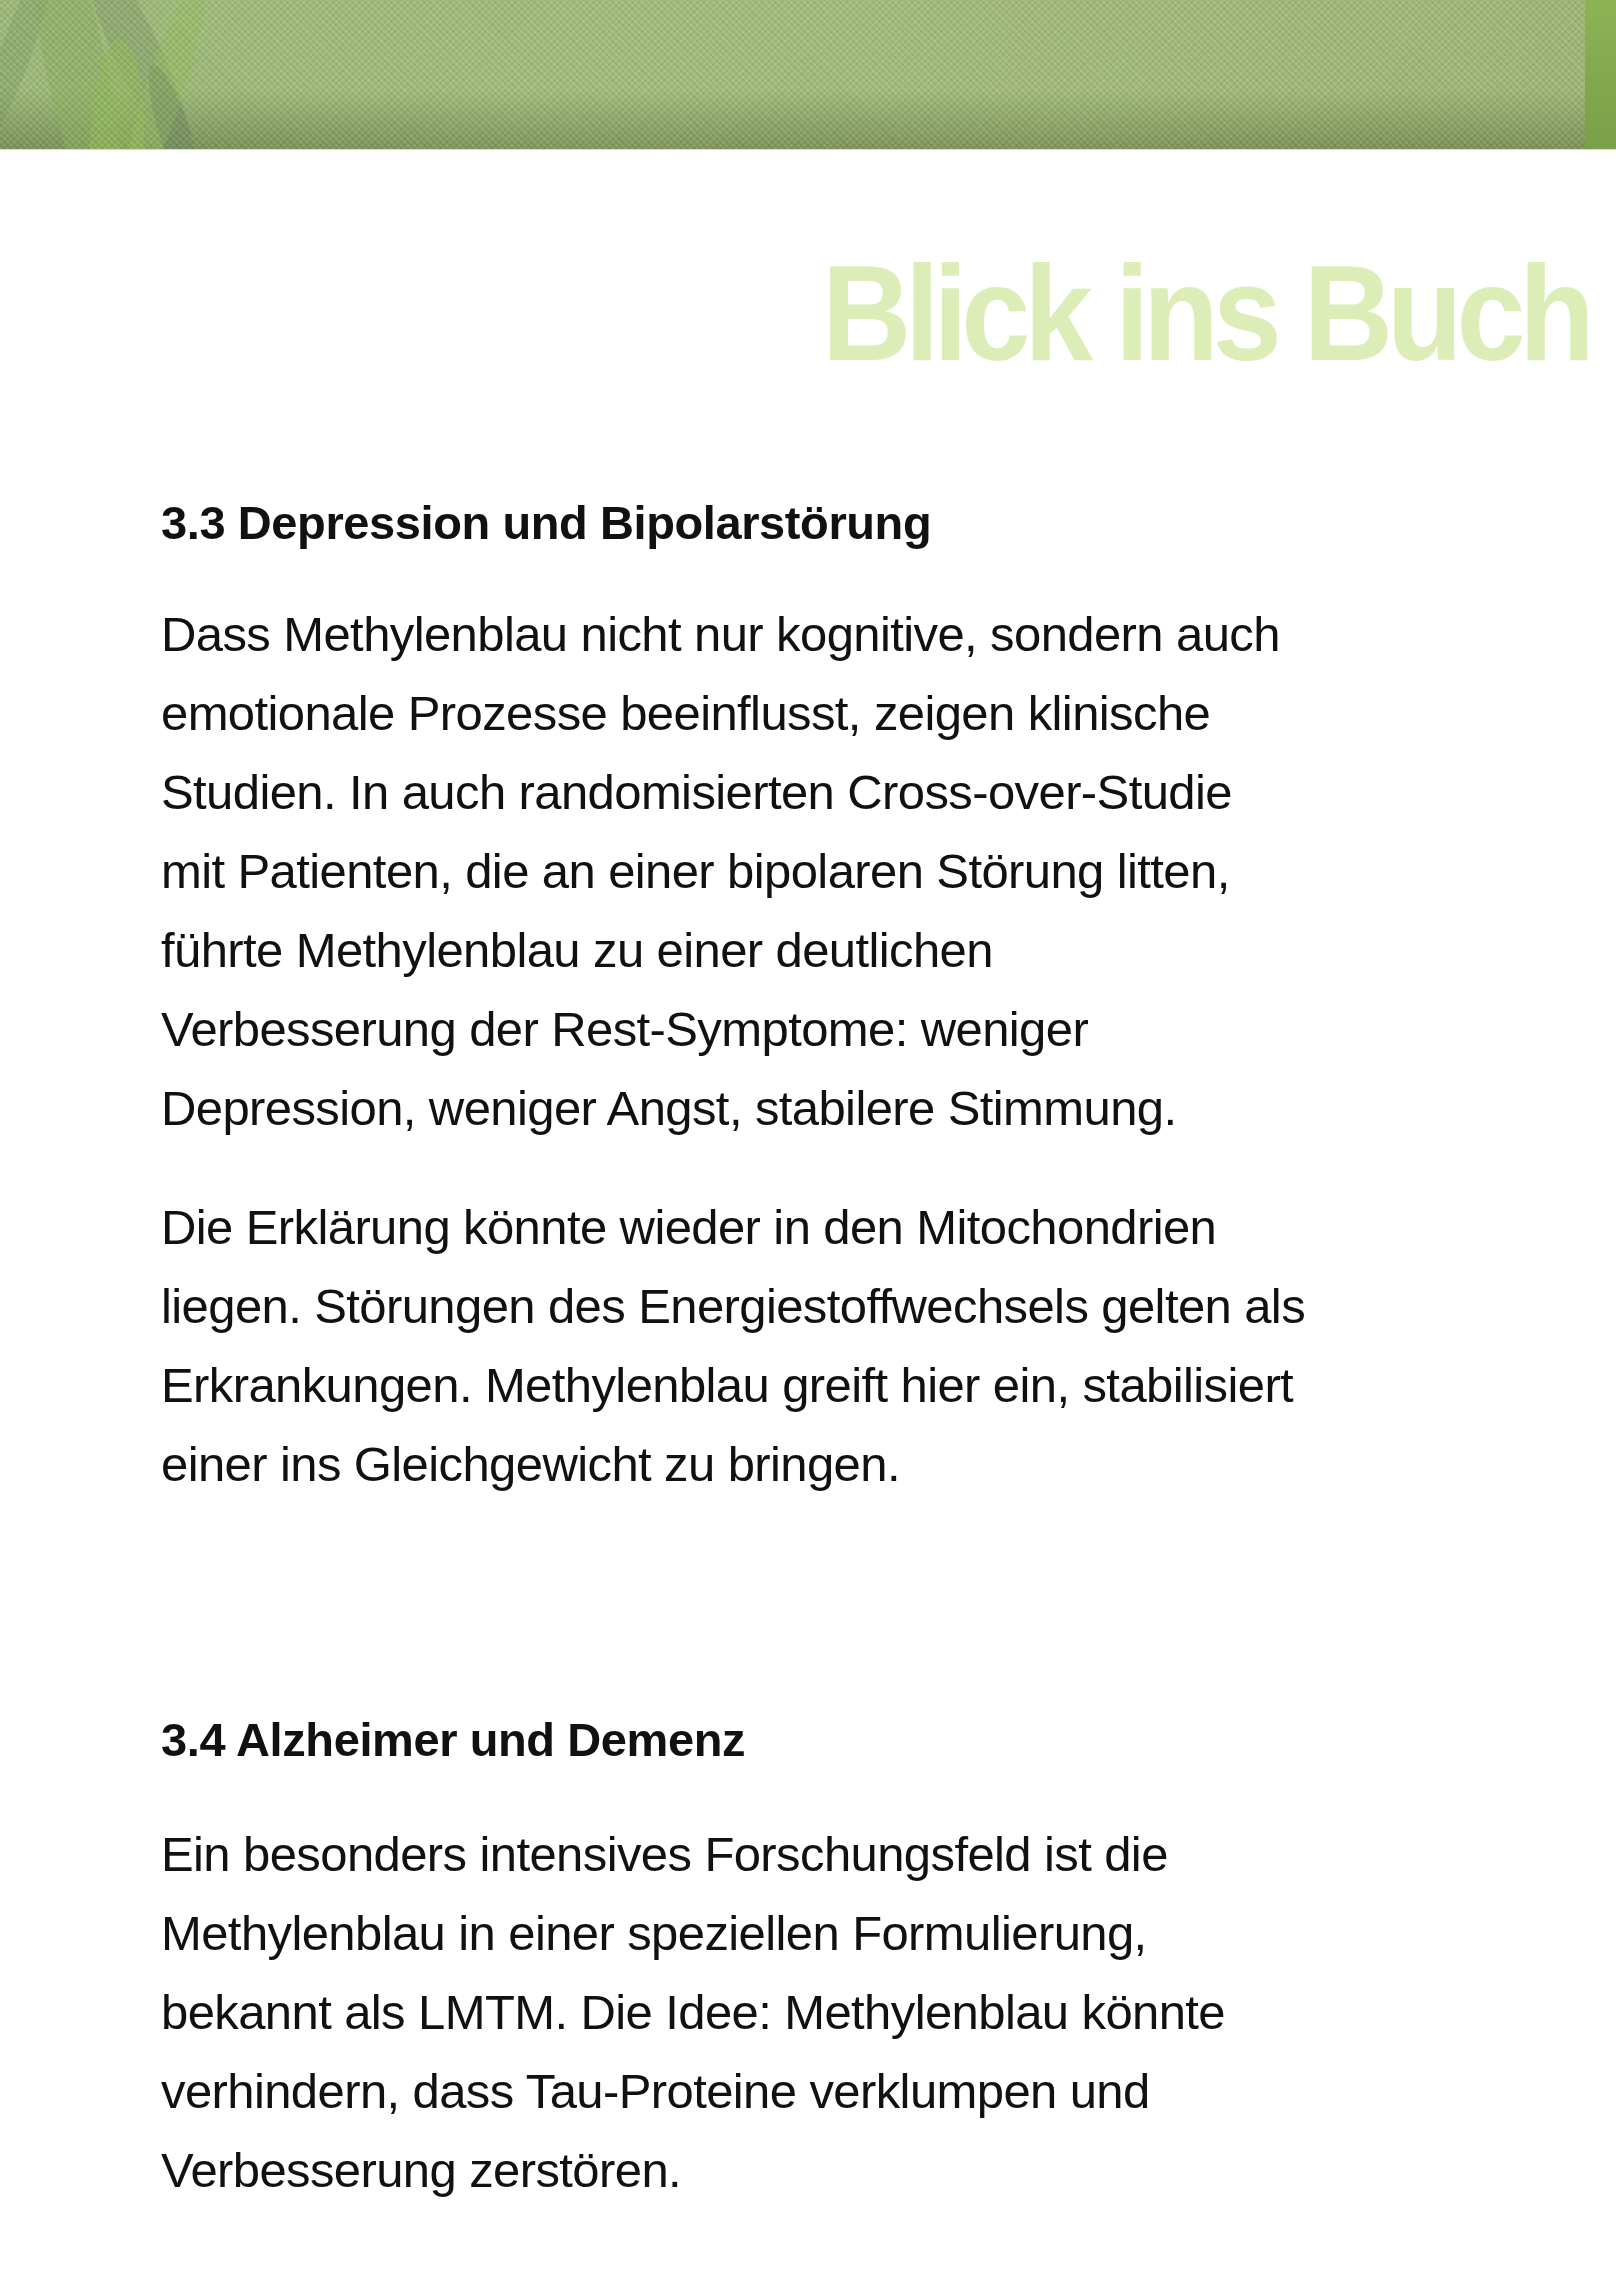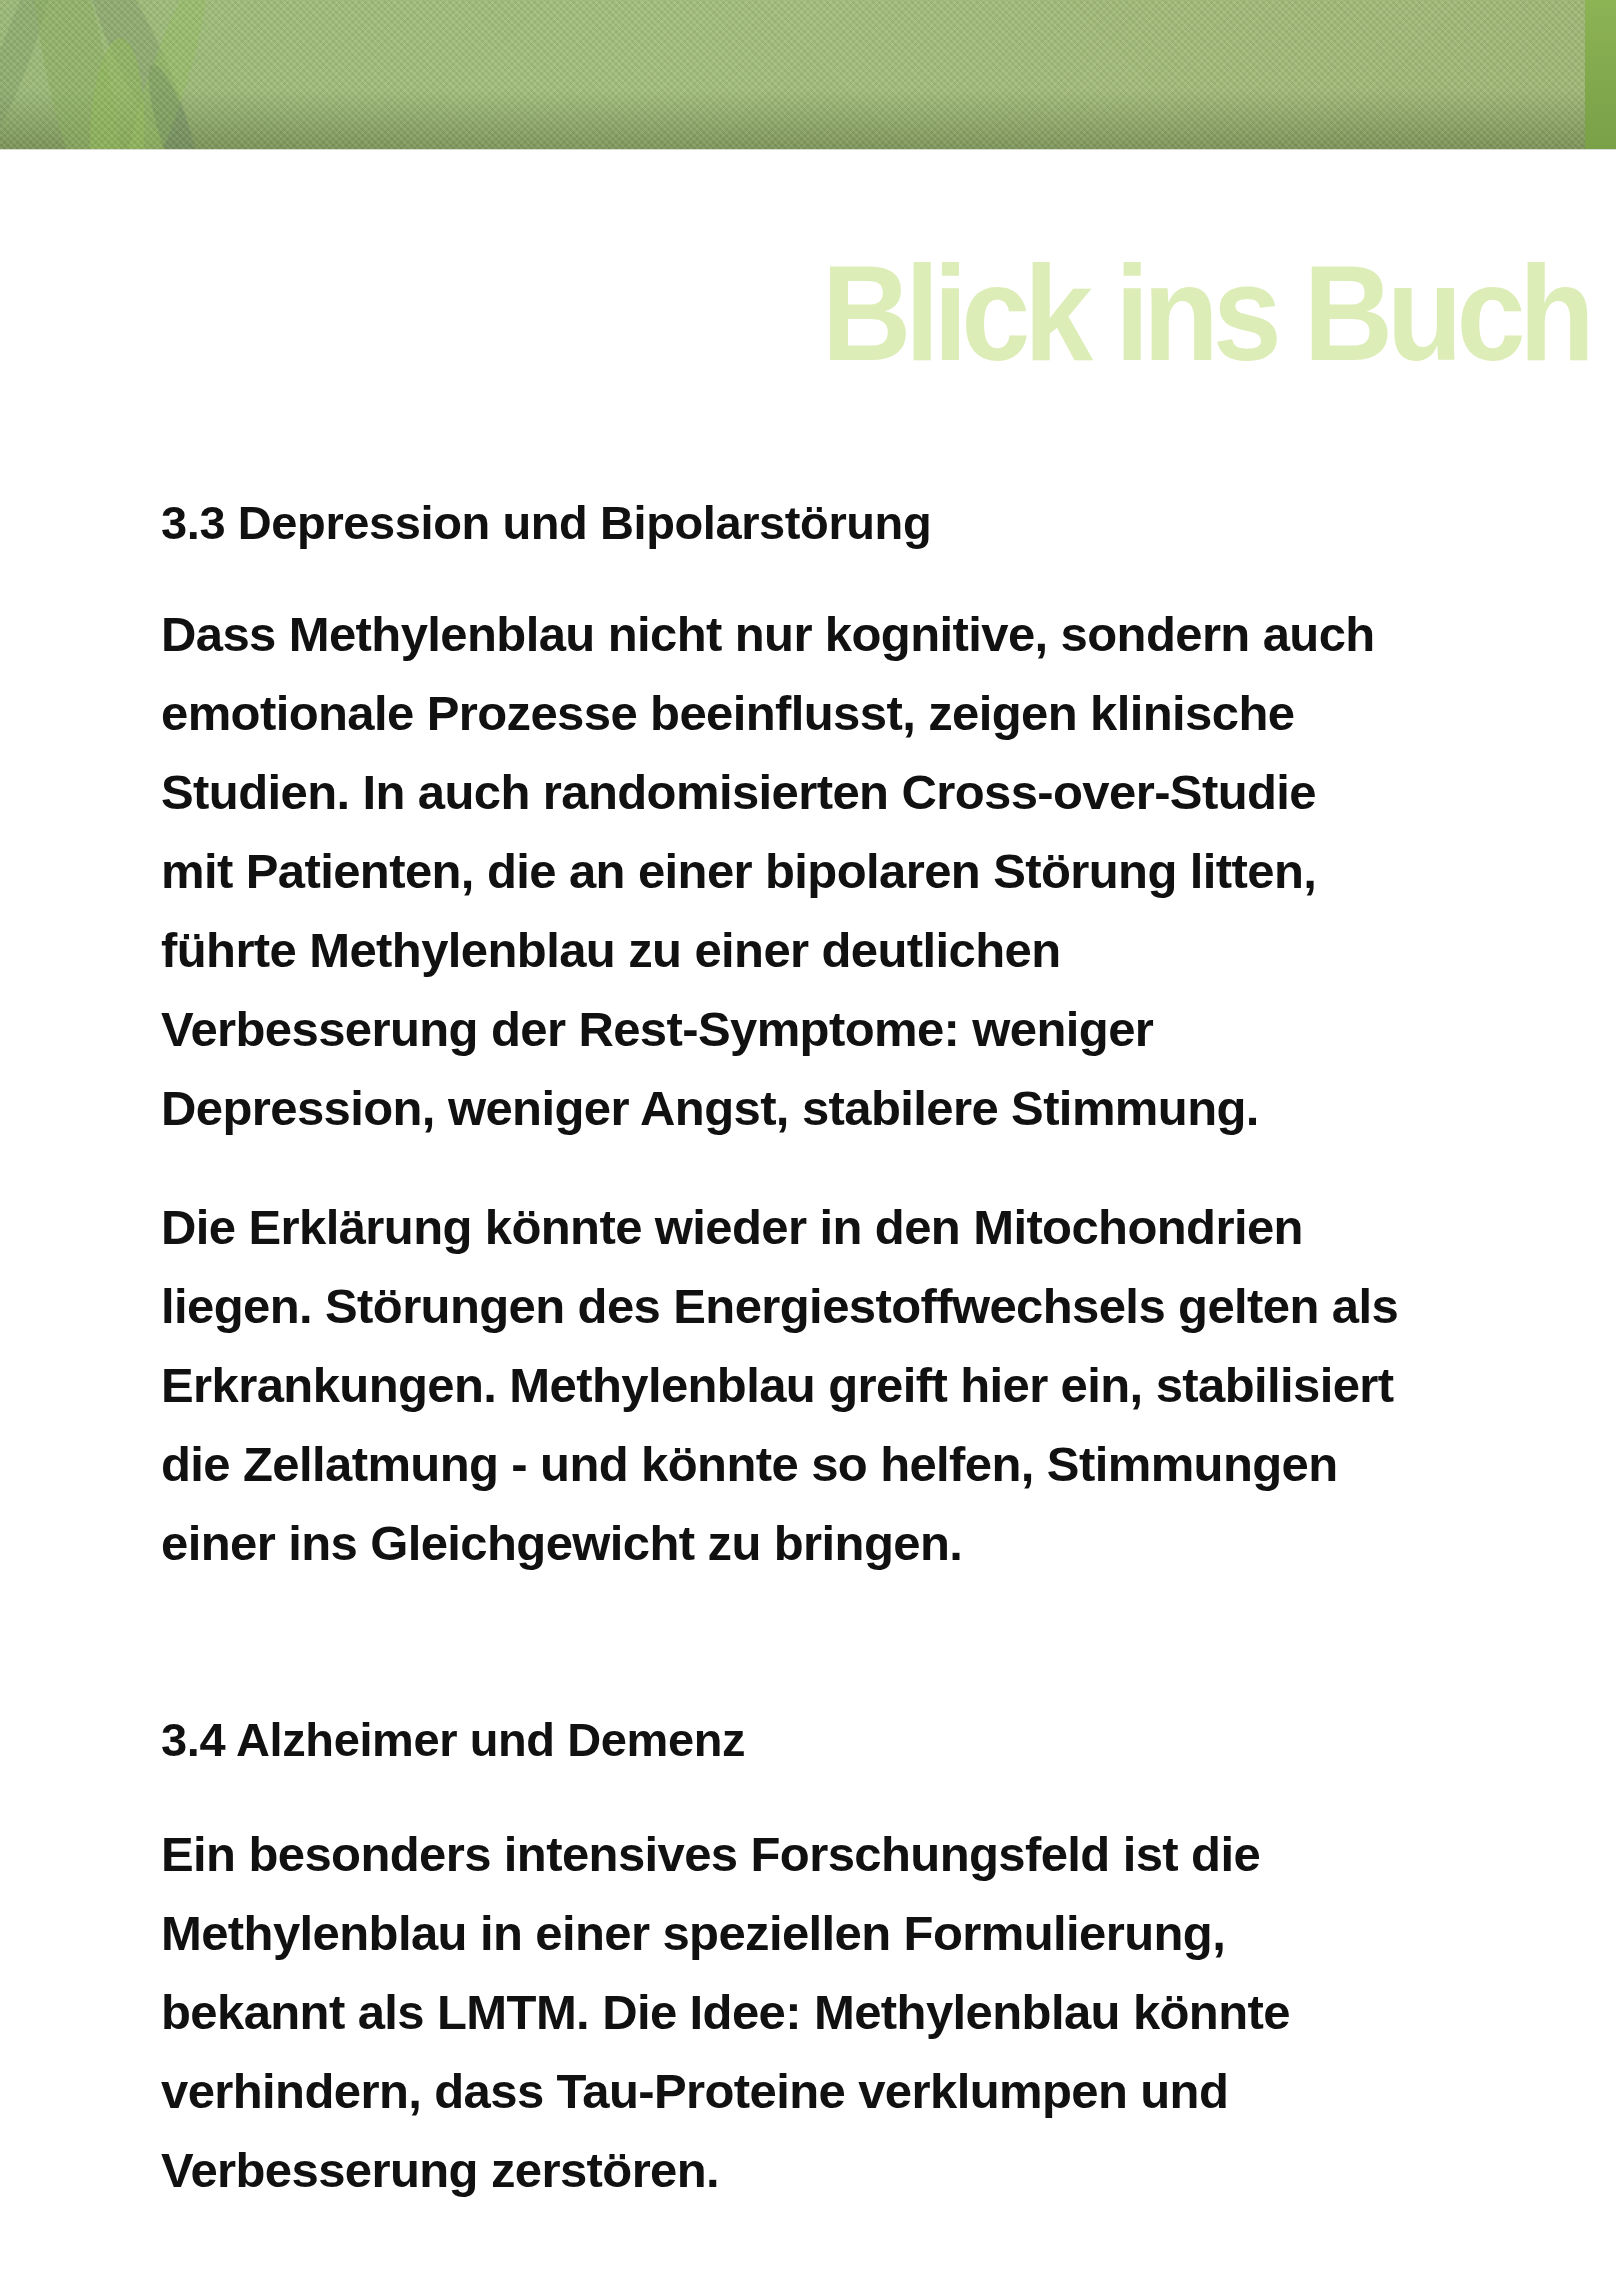--- a/index.html
+++ b/index.html
@@ -77,21 +77,21 @@
       font-weight: 700;
       font-size: 47px;
       line-height: 1;
       color: #111111;
       letter-spacing: -0.4px;
     }
     .para {
       position: absolute;
       left: 0;
       margin: 0;
-      font-weight: 700;
+      font-weight: 400;
       font-size: 49px;
       line-height: 79px;
       color: #111111;
       letter-spacing: -0.6px;
       width: 1316px;
     }
     .para .line { display: block; white-space: nowrap; }
   </style>
 </head>
 <body>
@@ -120,21 +120,20 @@
     <span class="line">mit Patienten, die an einer bipolaren Störung litten,</span>
     <span class="line">führte Methylenblau zu einer deutlichen</span>
     <span class="line">Verbesserung der Rest-Symptome: weniger</span>
     <span class="line">Depression, weniger Angst, stabilere Stimmung.</span>
   </p>
 
   <p class="para" style="top:1188px;">
     <span class="line">Die Erklärung könnte wieder in den Mitochondrien</span>
     <span class="line">liegen. Störungen des Energiestoffwechsels gelten als</span>
     <span class="line">Erkrankungen. Methylenblau greift hier ein, stabilisiert</span>
-    <span class="line">die Zellatmung - und könnte so helfen, Stimmungen</span>
     <span class="line">einer ins Gleichgewicht zu bringen.</span>
   </p>
 
   <h2 class="section-heading" style="top:1716px;">3.4 Alzheimer und Demenz</h2>
 
   <p class="para" style="top:1815px;">
     <span class="line">Ein besonders intensives Forschungsfeld ist die</span>
     <span class="line">Methylenblau in einer speziellen Formulierung,</span>
     <span class="line">bekannt als LMTM. Die Idee: Methylenblau könnte</span>
     <span class="line">verhindern, dass Tau-Proteine verklumpen und</span>

